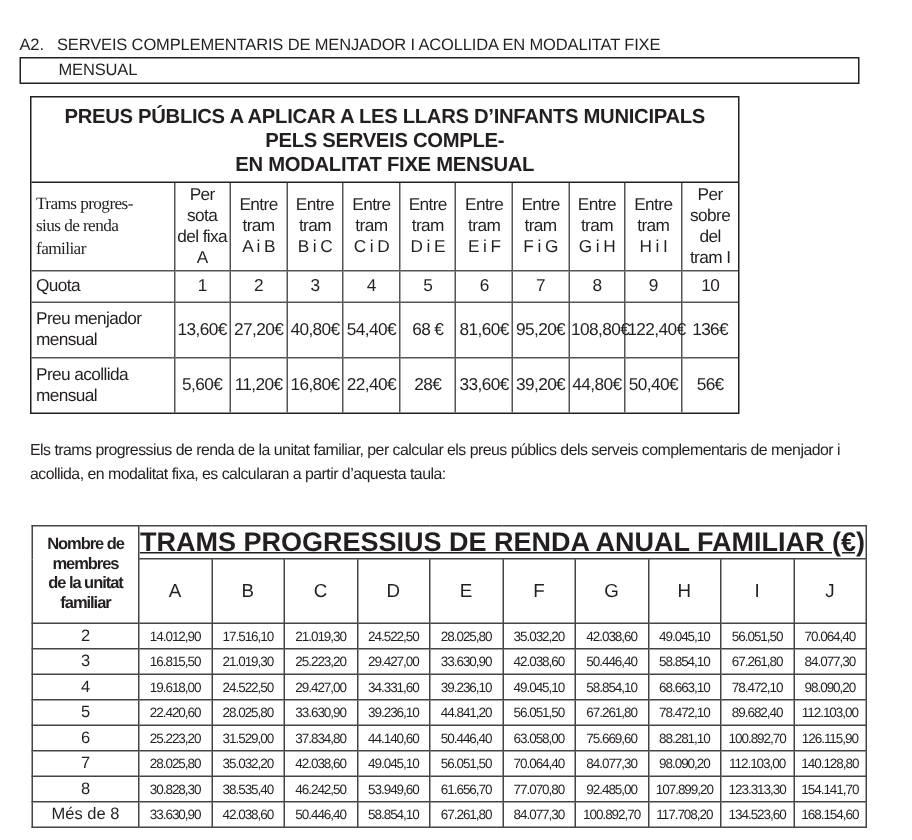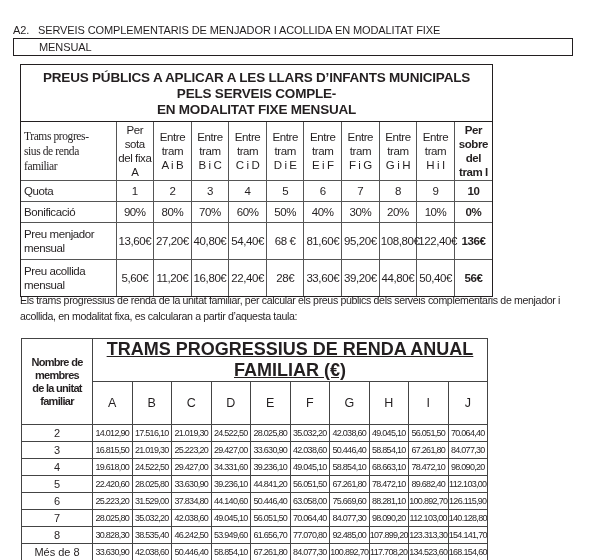--- a/index.html
+++ b/index.html
@@ -26,35 +26,35 @@
     text-align: center; font-weight: bold; font-size: 13.5px; line-height: 16px;
     padding: 5px 6px 3px 6px; border-bottom: 1.5px solid #231f20;
     letter-spacing: -0.2px;
   }
   table { border-collapse: collapse; width: 100%; table-layout: fixed; }
   .t1 td {
     border: 1px solid #555; font-size: 11.5px; line-height: 14px;
     text-align: center; padding: 1px 1px; letter-spacing: -0.4px;
   }
   .t1 tr td:first-child { text-align: left; padding-left: 3px; border-left: none; }
-  .t1 tr td:last-child { border-right: none; font-weight: bold; }
+  .t1 tr td:last-child { border-right: none; }
   .t1 tr:last-child td { border-bottom: none; }
   .t1 tr:first-child td { border-top: none; }
   .t1 .hdr td { height: 46px; vertical-align: middle; }
   .t1 .r-small td { height: 18px; }
   .t1 .r-big td { height: 34px; }
   .t1 .hdr td.lbl { line-height: 15px; font-family: Liberation Serif, serif; }
 
   .note {
     position: absolute; left: 20px; top: 292px; width: 575px;
     font-size: 10.6px; line-height: 16px; letter-spacing: -0.35px;
   }
 
   
-  .t2-wrap { position: absolute; left: 21px; top: 338px; width: 467px; }
+  .t2-wrap { position: absolute; left: 21px; top: 350px; width: 557px; }
   .t2 { border: 1.5px solid #231f20; }
   .t2 td {
     border: 1px solid #444; text-align: center; font-size: 9px; letter-spacing: -0.7px;
     height: 15px; padding: 0;
   }
   .t2 .mem { font-size: 11px; letter-spacing: 0; }
   .t2 .members-head {
     font-weight: bold; font-size: 11px; line-height: 13px; padding: 1px 2px;
   }
   .t2 .big-head { font-weight: bold; font-size: 18px; height: 20px; letter-spacing: 0; text-decoration: underline; }
@@ -145,35 +145,20 @@
           <td>2</td>
           <td>3</td>
           <td>4</td>
           <td>5</td>
           <td>6</td>
           <td>7</td>
           <td>8</td>
           <td>9</td>
           <td>10</td>
         </tr>
-        <tr class="r-small">
-          <td>
-            <div>Bonificació</div>
-          </td>
-          <td>90%</td>
-          <td>80%</td>
-          <td>70%</td>
-          <td>60%</td>
-          <td>50%</td>
-          <td>40%</td>
-          <td>30%</td>
-          <td>20%</td>
-          <td>10%</td>
-          <td>0%</td>
-        </tr>
         <tr class="r-big">
           <td>
             <div>Preu menjador</div>
             <div>mensual</div>
           </td>
           <td>13,60€</td>
           <td>27,20€</td>
           <td>40,80€</td>
           <td>54,40€</td>
           <td>68 €</td>

